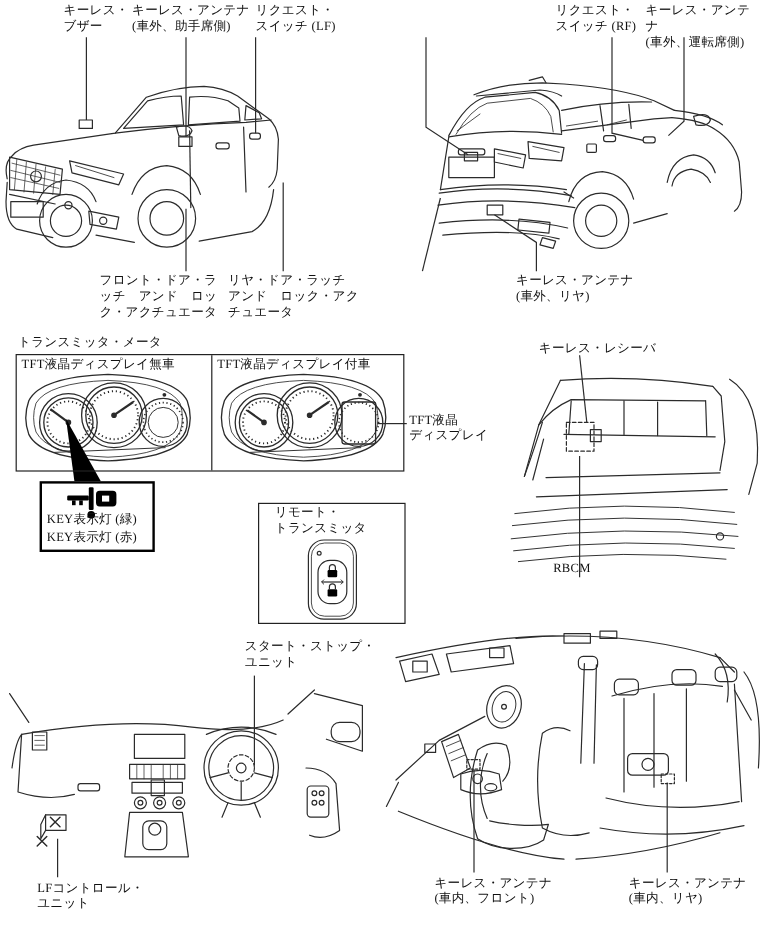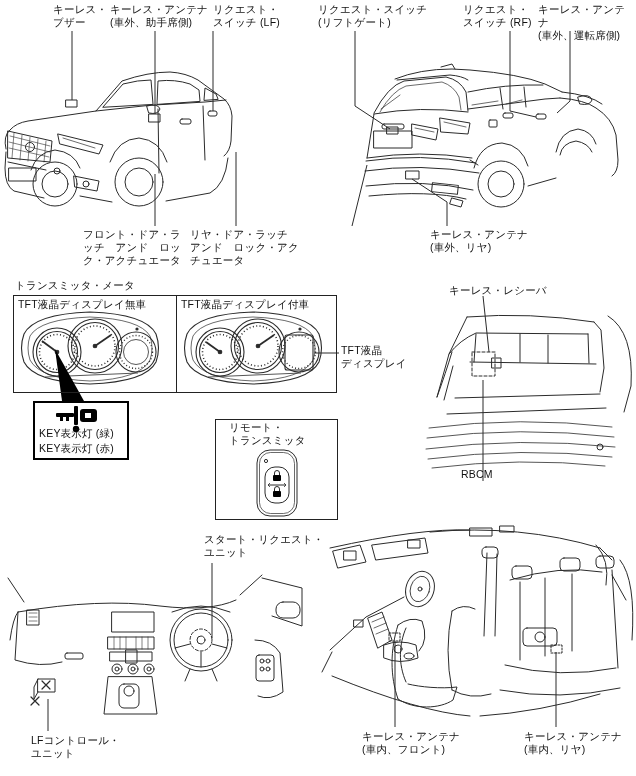--- a/index.html
+++ b/index.html
@@ -1,18 +1,18 @@
 <!DOCTYPE html>
 <html><head>
 <meta charset="utf-8">
 <style>
   html,body{margin:0;padding:0;background:#fff;}
   .canvas{
     position:relative;width:636px;height:776px;background:#ffffff;
-    font-family:Liberation Sans, sans-serif;color:#111;overflow:hidden;
+    font-family:Liberation Serif, serif;color:#111;overflow:hidden;
   }
   .canvas svg{position:absolute;left:0;top:0;}
   .lbl{
     position:absolute;font-size:10.5px;line-height:13px;
     white-space:pre-line;letter-spacing:.2px;color:#111;
   }
   .box{position:absolute;border:1.2px solid #222;box-sizing:border-box;background:transparent;}
   .keybox{border:2.5px solid #000;}
   .divider{position:absolute;width:1.2px;background:#222;}
 </style>
@@ -271,22 +271,20 @@
       <rect x="551" y="645" width="11" height="8" stroke-dasharray="2,1.5"></rect>
     </g>
   </svg>
 
   <div class="lbl" style="left:53px;top:3px">キーレス・
 ブザー</div>
   <div class="lbl" style="left:110px;top:3px">キーレス・アンテナ
 (車外、助手席側)</div>
   <div class="lbl" style="left:213px;top:3px">リクエスト・
 スイッチ (LF)</div>
-  <div class="lbl" style="left:318px;top:3px">リクエスト・スイッチ
-(リフトゲート)</div>
   <div class="lbl" style="left:463px;top:3px">リクエスト・
 スイッチ (RF)</div>
   <div class="lbl" style="left:538px;top:3px">キーレス・アンテナ
 (車外、運転席側)</div>
 
   <div class="lbl" style="left:190px;top:228px">リヤ・ドア・ラッチ
 アンド　ロック・アク
 チュエータ</div>
   <div class="lbl" style="left:83px;top:228px">フロント・ドア・ラ
 ッチ　アンド　ロッ
@@ -307,21 +305,21 @@
   <div class="lbl" style="left:39px;top:427px">KEY表示灯 (緑)</div>
   <div class="lbl" style="left:39px;top:442px">KEY表示灯 (赤)</div>
 
   <div class="box" style="left:215px;top:419px;width:123px;height:101px;border-width:1.5px"></div>
   <div class="lbl" style="left:229px;top:421px">リモート・
 トランスミッタ</div>
 
   <div class="lbl" style="left:449px;top:284px">キーレス・レシーバ</div>
   <div class="lbl" style="left:461px;top:468px">RBCM</div>
 
-  <div class="lbl" style="left:204px;top:533px">スタート・リクエスト・
+  <div class="lbl" style="left:204px;top:533px">スタート・ストップ・
 ユニット</div>
   <div class="lbl" style="left:31px;top:734px">LFコントロール・
 ユニット</div>
   <div class="lbl" style="left:362px;top:730px">キーレス・アンテナ
 (車内、フロント)</div>
   <div class="lbl" style="left:524px;top:730px">キーレス・アンテナ
 (車内、リヤ)</div>
 
 </div>
 

